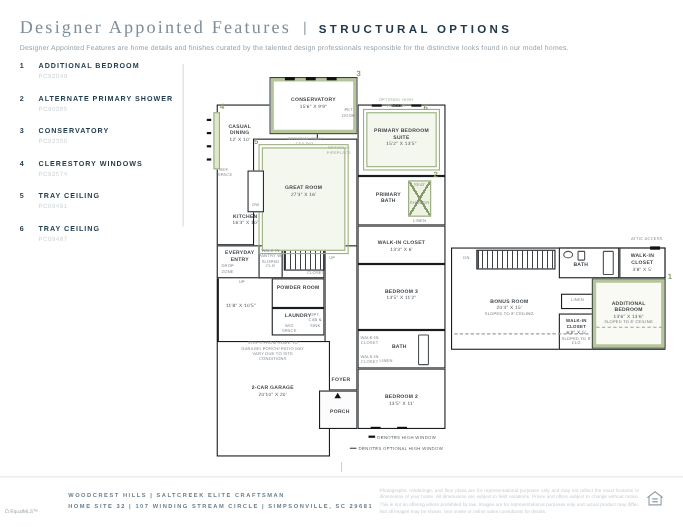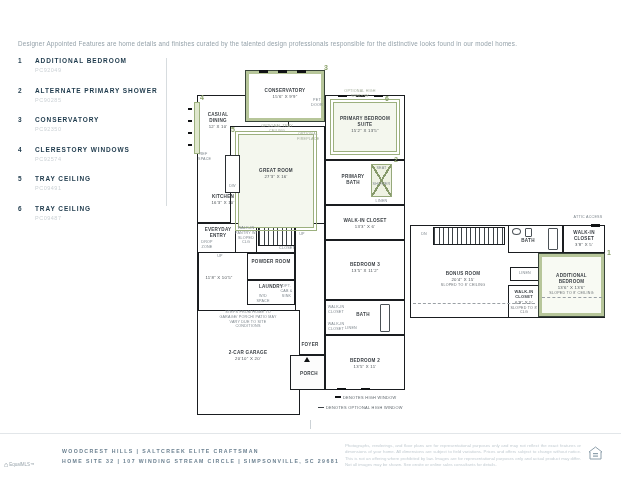--- a/index.html
+++ b/index.html
@@ -58,20 +58,25 @@
   .footer-disc { position:absolute; left:345px; top:443px; width:236px; font-size:4.3px; line-height:1.5; color:#c3ccd2; text-align:justify; }
   .eh-icon { position:absolute; left:588px; top:446px; width:15px; height:15px; }
   .mls { position:absolute; left:4px; top:461px; font-size:4.5px; color:#9aa6ad; display:flex; align-items:center; gap:1px; }
   .mls .glyph { font-size:7px; color:#7d8b94; }
 </style>
 </head>
 <body>
 
 <div id="page">
 
+  <div class="title-row">
+    <span class="doc-title">Designer Appointed Features</span>
+    <span class="title-sep">|</span>
+    <span class="doc-tag">STRUCTURAL OPTIONS</span>
+  </div>
   <div class="doc-desc">Designer Appointed Features are home details and finishes curated by the talented design professionals responsible for the distinctive looks found in our model homes.</div>
 
   <div id="options">
     <div class="opt">
       <div class="opt-line">
           <span class="opt-num">1</span>
           <span class="opt-label">ADDITIONAL BEDROOM</span>
         </div>
       <div class="opt-code">PC92049</div>
     </div>

